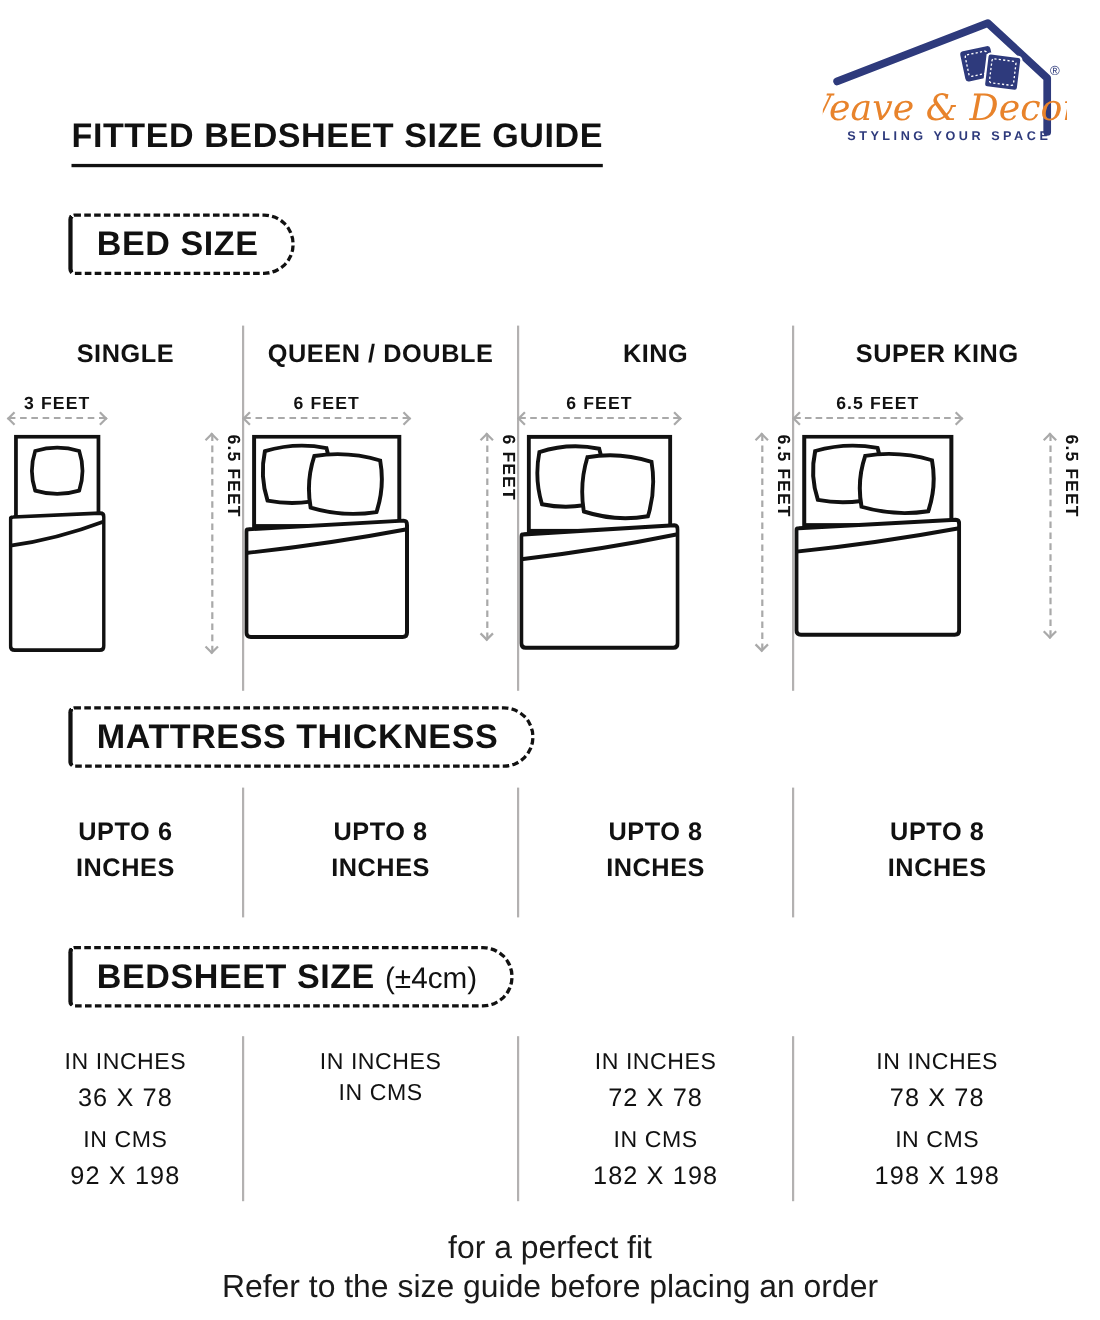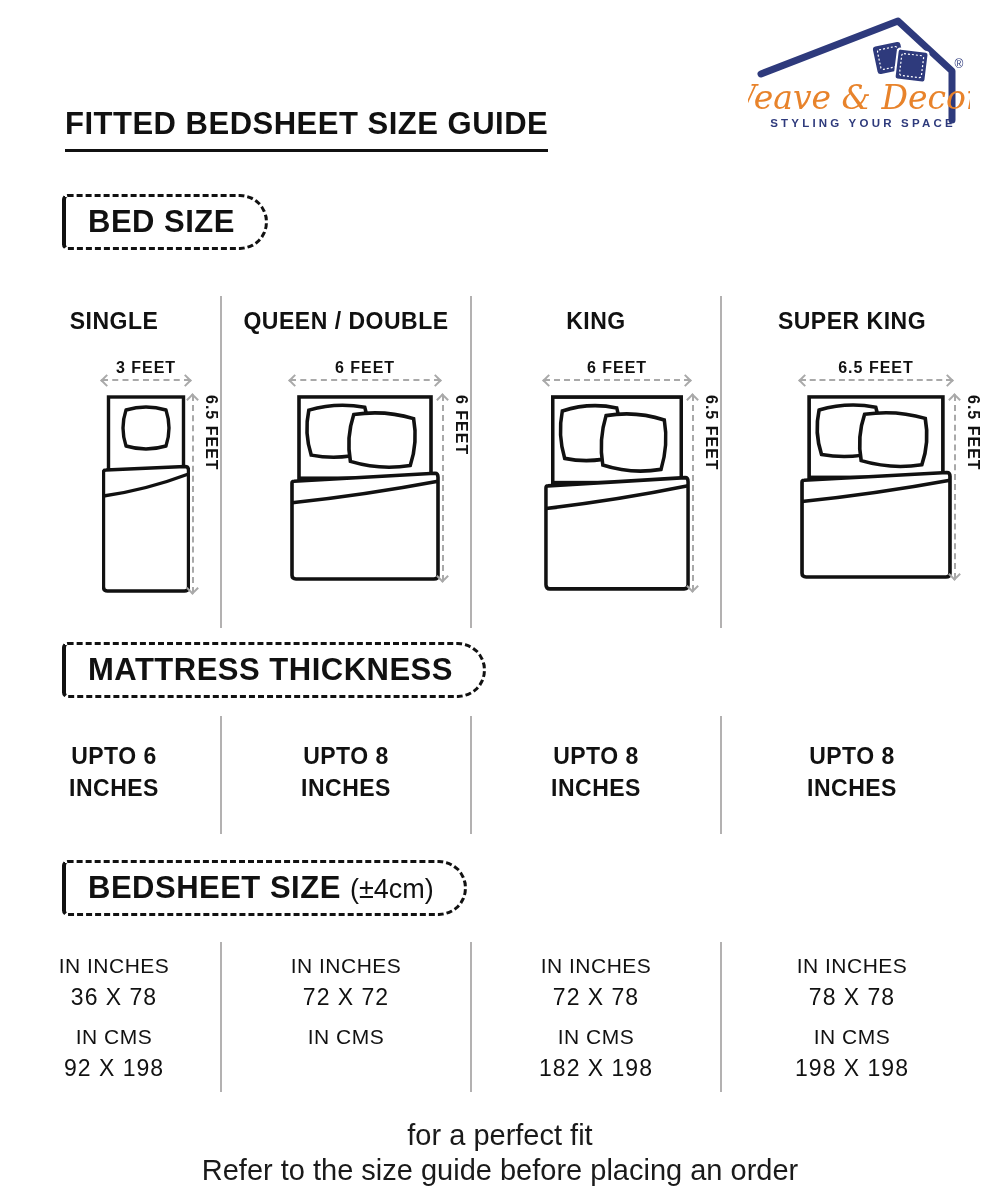--- a/index.html
+++ b/index.html
@@ -38,21 +38,21 @@
     grid-template-columns:212px 250px 250px 262px;
     margin-left:8px; width:974px;
   }
   .grid .col { text-align:center; }
   .grid .col + .col { border-left:2px solid #b3b1b1; }
 
   .bedsize-grid { margin-top:46px; }
   .bedsize-grid .col { padding-top:0; height:332px; }
   .col-header { font-size:23px; font-weight:700; letter-spacing:0.5px; margin-bottom:24px;margin-top:12px; }
 
-  .fig-main { display:flex; justify-content:flex-end; align-items:flex-end; gap:2px; }
+  .fig-main { display:flex; justify-content:space-between; align-items:flex-end; gap:2px; }
   .fig-left { display:flex; flex-direction:column; align-items:center; }
   .wlabel { font-size:16px; font-weight:700; letter-spacing:1px; margin-bottom:2px; }
   .harrow { border-top:2px dashed #a9a9a9; position:relative; height:8px; margin-bottom:8px; }
   .harrow::before, .harrow::after {
     content:""; position:absolute; top:-5px; width:7px; height:7px;
     border-left:2px solid #a9a9a9; border-bottom:2px solid #a9a9a9;
   }
   .harrow::before { left:0; transform:rotate(45deg); }
   .harrow::after  { right:0; transform:rotate(225deg); }
 
@@ -245,21 +245,20 @@
 
 <section class="grid sheet-grid">
   <div class="col">
     <div class="sheet-label">IN INCHES</div>
     <div class="sheet-value">36 X 78</div>
     <div class="sheet-label">IN CMS</div>
     <div class="sheet-value last">92 X 198</div>
   </div>
   <div class="col">
     <div class="sheet-label">IN INCHES</div>
-    <div class="sheet-value">72 X 72</div>
     <div class="sheet-label">IN CMS</div>
   </div>
   <div class="col">
     <div class="sheet-label">IN INCHES</div>
     <div class="sheet-value">72 X 78</div>
     <div class="sheet-label">IN CMS</div>
     <div class="sheet-value last">182 X 198</div>
   </div>
   <div class="col">
     <div class="sheet-label">IN INCHES</div>

